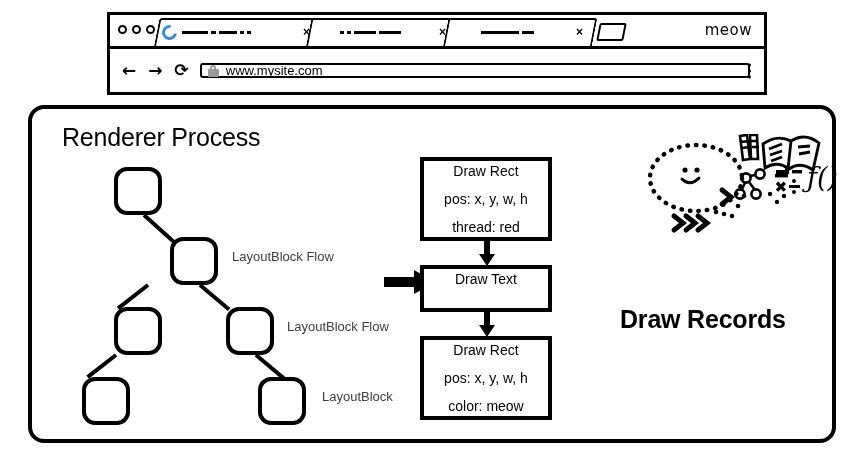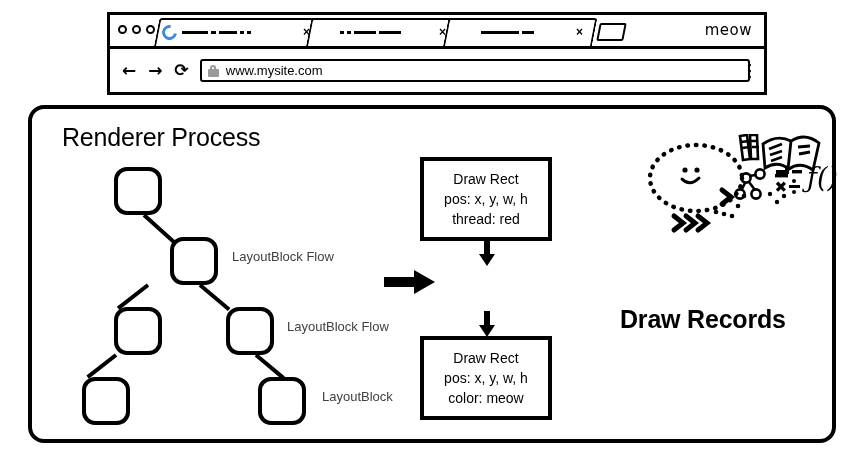--- a/index.html
+++ b/index.html
@@ -141,21 +141,21 @@
     font-size: 17px;
     font-weight: bold;
     line-height: 1;
     color: #000;
     margin-left: 12px;
     font-family: "DejaVu Sans", sans-serif;
   }
   #url-bar {
     flex: 1;
     margin: 0 14px 0 11px;
-    height: 23px;
+    height: 15px;
     border: 2.5px solid #000;
     border-radius: 3px;
     box-sizing: border-box;
     display: flex;
     align-items: center;
     padding-left: 6px;
     background: #fff;
   }
   #lock-icon {
     width: 11px;
@@ -270,21 +270,21 @@
 
   
   .paint-box {
     position: absolute;
     border: 4px solid #000;
     box-sizing: border-box;
     background: #fff;
     display: flex;
     flex-direction: column;
     align-items: center;
-    justify-content: center;
+    justify-content: space-between;
     text-align: center;
   }
   .paint-line {
     font-size: 14px;
     color: #000;
     line-height: 1.45;
     white-space: nowrap;
   }
   .paint-arrow {
     position: absolute;
@@ -431,20 +431,23 @@
     <span class="paint-line">pos: x, y, w, h</span>
     <span class="paint-line">thread: red</span>
   </div>
 
   <div class="paint-arrow" style="left:447px; top:131px;">
     <svg width="16" height="26" viewBox="0 0 16 26">
       <path d="M5,0 L11,0 L11,14 L16,14 L8,26 L0,14 L5,14 Z" fill="#000"></path>
     </svg>
   </div>
 
+  <div class="paint-box" style="left:388px; top:156px; width:132px; height:47px;">
+    <span class="paint-line">Draw Text</span>
+  </div>
 
   <div class="paint-arrow" style="left:447px; top:202px;">
     <svg width="16" height="26" viewBox="0 0 16 26">
       <path d="M5,0 L11,0 L11,14 L16,14 L8,26 L0,14 L5,14 Z" fill="#000"></path>
     </svg>
   </div>
 
   <div class="paint-box" style="left:388px; top:227px; width:132px; height:84px;">
     <span class="paint-line">Draw Rect</span>
     <span class="paint-line">pos: x, y, w, h</span>

